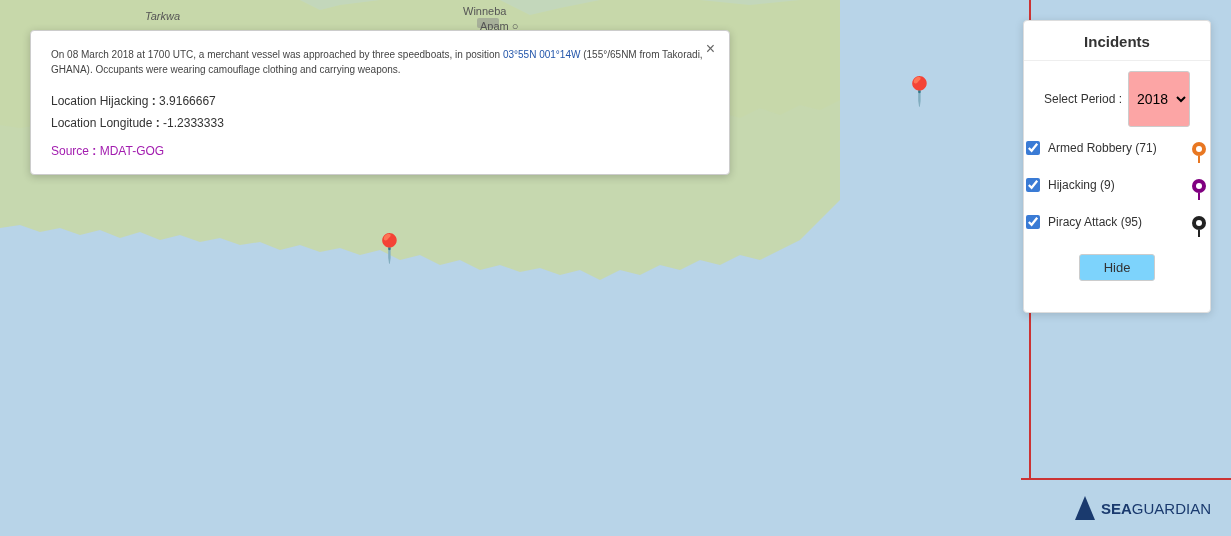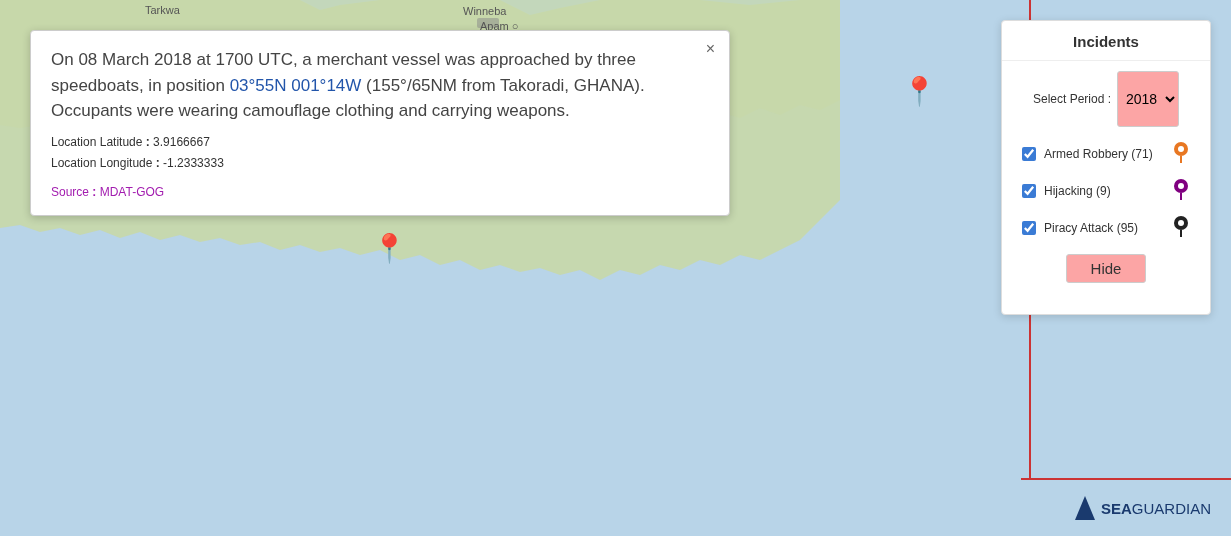--- a/index.html
+++ b/index.html
@@ -50,24 +50,24 @@
     }
 
     #popup-title {
       font-size: 13px;
       font-weight: bold;
       color: #1a3a5c;
       margin-bottom: 6px;
     }
 
     #popup-description {
-      font-size: 17px;
+      font-size: 10px;
       color: #444;
       line-height: 1.5;
-      margin-bottom: 8px;
+      margin-bottom: 14px;
     }
 
     #popup-description span.coords {
       color: #2255aa;
     }
 
     #popup-location-lat,
     #popup-location-lon {
       font-size: 12px;
       color: #333;
@@ -110,21 +110,21 @@
       transform: translate(-50%, -100%);
       cursor: pointer;
       z-index: 5;
     }
 
     
     #incidents-panel {
       position: absolute;
       top: 20px;
       right: 20px;
-      width: 210px;
+      width: 188px;
       background: #fff;
       border: 1px solid #ddd;
       border-radius: 4px;
       box-shadow: 0 2px 8px rgba(0,0,0,0.15);
       z-index: 10;
       padding-bottom: 10px;
     }
 
     #incidents-header {
       text-align: center;
@@ -149,22 +149,21 @@
       border: 1px solid #ccc;
       border-radius: 3px;
       padding: 18px 4px;
       font-size: 14px;
       background: #fca5a5;
       cursor: pointer;
     }
 
     .incident-row {
       display: flex;
-      align-items: center;
-      padding: 6px 20px;
+      padding: 6px 2px;
       gap: 8px;
       font-size: 12px;
       color: #333;
     }
 
     .incident-row input[type=checkbox] {
       accent-color: #3a7bd5;
       width: 14px;
       height: 14px;
       cursor: pointer;
@@ -177,24 +176,24 @@
 
     .pin-icon {
       font-size: 20px;
       line-height: 1;
     }
 
     #hide-btn {
       display: block;
       margin: 8px auto 21px;
       padding: 5px 24px;
-      background: #fca5a5;
+      background: #7dd3fc;
       border: 1px solid #ccc;
       border-radius: 3px;
-      font-size: 15px;
+      font-size: 13px;
       cursor: pointer;
       color: #333;
     }
 
     
     #logo {
       position: absolute;
       bottom: 14px;
       right: 20px;
       display: flex;
@@ -256,42 +255,42 @@
 
     <rect width="1231" height="536" fill="#b8d4e8"></rect>
 
     <path d="M0,0 L300,0 L320,10 L340,5 L380,0 L450,0 L500,0 L530,15 L560,8 L600,0 L650,0 L700,0 L750,5 L800,0 L840,0 L840,200 L820,220 L800,240 L780,250 L760,260 L740,255 L720,265 L700,260 L680,270 L660,265 L640,275 L620,270 L600,280 L580,270 L560,275 L540,268 L520,272 L500,265 L480,270 L460,260 L440,265 L420,255 L400,260 L380,250 L360,255 L340,248 L320,252 L300,245 L280,250 L260,242 L240,245 L220,238 L200,242 L180,235 L160,240 L140,232 L120,238 L100,230 L80,235 L60,228 L40,232 L20,225 L0,228 Z" fill="#c8d8a8" opacity="0.9"></path>
 
     <path d="M0,0 L840,0 L840,100 L820,110 L800,105 L780,115 L760,108 L740,118 L720,112 L700,120 L680,114 L660,122 L640,116 L620,124 L600,118 L580,126 L560,120 L540,128 L520,122 L500,130 L480,124 L460,130 L440,124 L420,130 L400,124 L380,130 L360,125 L340,130 L320,125 L300,128 L280,125 L260,128 L240,125 L220,128 L200,125 L180,128 L160,125 L140,128 L120,125 L100,128 L80,125 L60,128 L40,125 L20,128 L0,125 Z" fill="#c8d8a8" opacity="0.7"></path>
 
     <rect x="477" y="18" width="22" height="10" fill="#888" opacity="0.5" rx="2"></rect>
   </svg>
 
-  <div class="map-label" style="left:145px; top:4px;">Tarkwa</div>
+  <div class="map-label" style="left:145px; top:10px;font-style:italic;">Tarkwa</div>
   <div class="map-label" style="left:463px; top:5px;">Winneba</div>
   <div class="map-label" style="left:480px; top:20px;">Apam ○</div>
 
   <div id="boundary-line"></div>
   <div id="boundary-line-bottom"></div>
 
   <div class="map-pin" style="left:920px; top:108px; color:#e87722;">📍</div>
 
   <div class="map-pin" style="left:390px; top:265px; color:#cc3399;">📍</div>
 </div>
 
 <div id="popup-card">
   <button id="close-btn">×</button>
 
 
   <div id="popup-description">
     <span>On 08 March 2018 at 1700 UTC, a merchant vessel was approached by three speedboats, in position </span><span class="coords">03°55N 001°14W</span><span> (155°/65NM from Takoradi, GHANA). Occupants were wearing camouflage clothing and carrying weapons.</span>
   </div>
 
   <div id="popup-location-lat">
-    <span>Location Latitude</span> : <span>3.9166667</span>
+    <span>Location Hijacking</span> : <span>3.9166667</span>
   </div>
   <div id="popup-location-lon">
     <span>Location Longitude</span> : <span>-1.2333333</span>
   </div>
 
   <div id="popup-source">
     <span>Source</span> : <span>MDAT-GOG</span>
   </div>
 </div>
 

